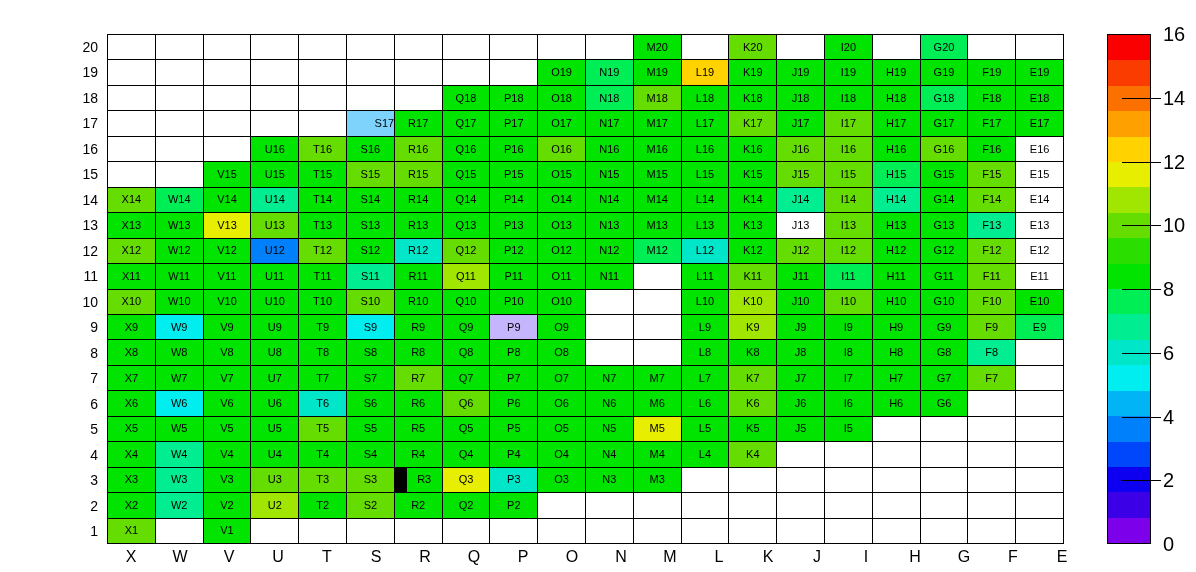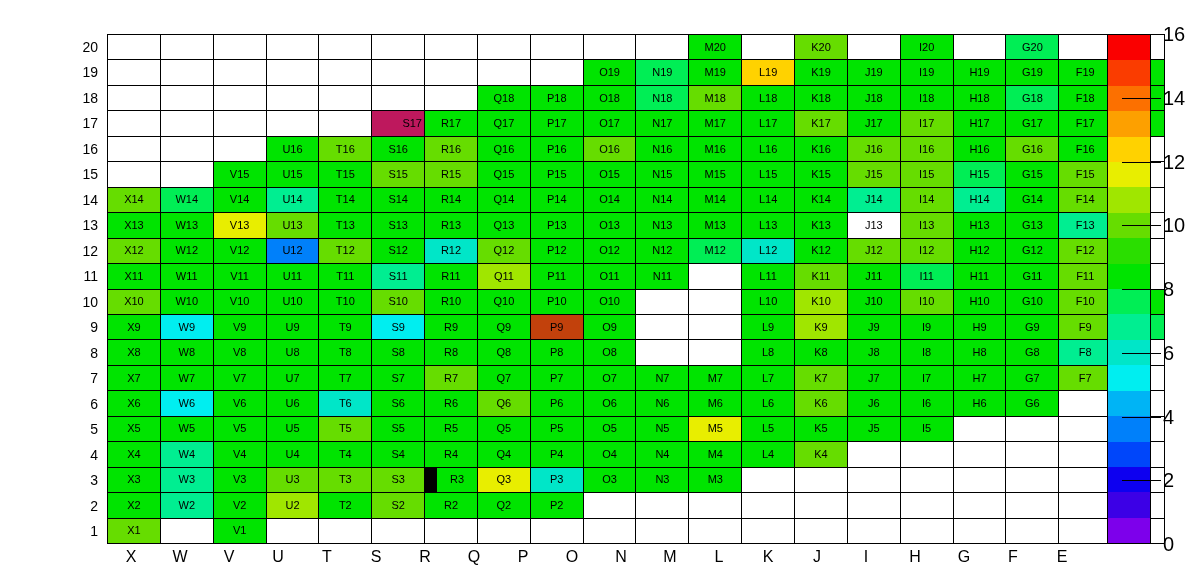--- a/index.html
+++ b/index.html
@@ -9,21 +9,21 @@
     background:#ffffff;
     font-family:"Liberation Sans", sans-serif;
     color:#000;
     overflow:hidden;
   }
   .title{
     position:absolute;top:3px;left:0;width:1196px;
     text-align:center;font-size:21px;font-weight:bold;letter-spacing:0;
   }
   #grid{
-    position:absolute;left:107px;top:34px;width:1058px;height:510px;
+    position:absolute;left:107px;top:34px;width:957px;height:510px;
     box-sizing:border-box;border:1px solid #000;background:#000;
     display:grid;
     grid-template-columns:repeat(20,1fr);
     grid-template-rows:repeat(20,1fr);
     gap:1px;
   }
   .cell{
     background:#fff;
     display:flex;align-items:center;justify-content:center;
     font-size:11px;line-height:1;color:#000;
@@ -114,21 +114,21 @@
       <div class="cell" style="background: rgb(0, 228, 0);">I18</div>
       <div class="cell" style="background: rgb(0, 228, 0);">H18</div>
       <div class="cell" style="background: rgb(0, 238, 85);">G18</div>
       <div class="cell" style="background: rgb(0, 228, 0);">F18</div>
       <div class="cell" style="background: rgb(0, 228, 0);">E18</div>
       <div class="cell"></div>
       <div class="cell"></div>
       <div class="cell"></div>
       <div class="cell"></div>
       <div class="cell"></div>
-      <div class="cell" style="background: #be185d; padding-left: 28px;">S17</div>
+      <div class="cell" style="background: #7dd3fc; padding-left: 28px;">S17</div>
       <div class="cell" style="background: rgb(0, 228, 0);">R17</div>
       <div class="cell" style="background: rgb(0, 228, 0);">Q17</div>
       <div class="cell" style="background: rgb(0, 228, 0);">P17</div>
       <div class="cell" style="background: rgb(0, 228, 0);">O17</div>
       <div class="cell" style="background: rgb(0, 228, 0);">N17</div>
       <div class="cell" style="background: rgb(0, 228, 0);">M17</div>
       <div class="cell" style="background: rgb(0, 228, 0);">L17</div>
       <div class="cell" style="background: rgb(102, 221, 0);">K17</div>
       <div class="cell" style="background: rgb(0, 228, 0);">J17</div>
       <div class="cell" style="background: rgb(102, 221, 0);">I17</div>
@@ -277,21 +277,21 @@
       <div class="cell" style="background: rgb(102, 221, 0);">F10</div>
       <div class="cell" style="background: rgb(0, 228, 0);">E10</div>
       <div class="cell" style="background: rgb(0, 228, 0);">X9</div>
       <div class="cell" style="background: rgb(0, 238, 240);">W9</div>
       <div class="cell" style="background: rgb(0, 228, 0);">V9</div>
       <div class="cell" style="background: rgb(0, 228, 0);">U9</div>
       <div class="cell" style="background: rgb(0, 228, 0);">T9</div>
       <div class="cell" style="background: rgb(0, 238, 240);">S9</div>
       <div class="cell" style="background: rgb(0, 228, 0);">R9</div>
       <div class="cell" style="background: rgb(0, 228, 0);">Q9</div>
-      <div class="cell" style="background: #c2410c;">P9</div>
+      <div class="cell" style="background: #c4b5fd;">P9</div>
       <div class="cell" style="background: rgb(0, 228, 0);">O9</div>
       <div class="cell"></div>
       <div class="cell"></div>
       <div class="cell" style="background: rgb(0, 228, 0);">L9</div>
       <div class="cell" style="background: rgb(160, 230, 0);">K9</div>
       <div class="cell" style="background: rgb(0, 228, 0);">J9</div>
       <div class="cell" style="background: rgb(0, 228, 0);">I9</div>
       <div class="cell" style="background: rgb(0, 228, 0);">H9</div>
       <div class="cell" style="background: rgb(0, 228, 0);">G9</div>
       <div class="cell" style="background: rgb(102, 221, 0);">F9</div>

